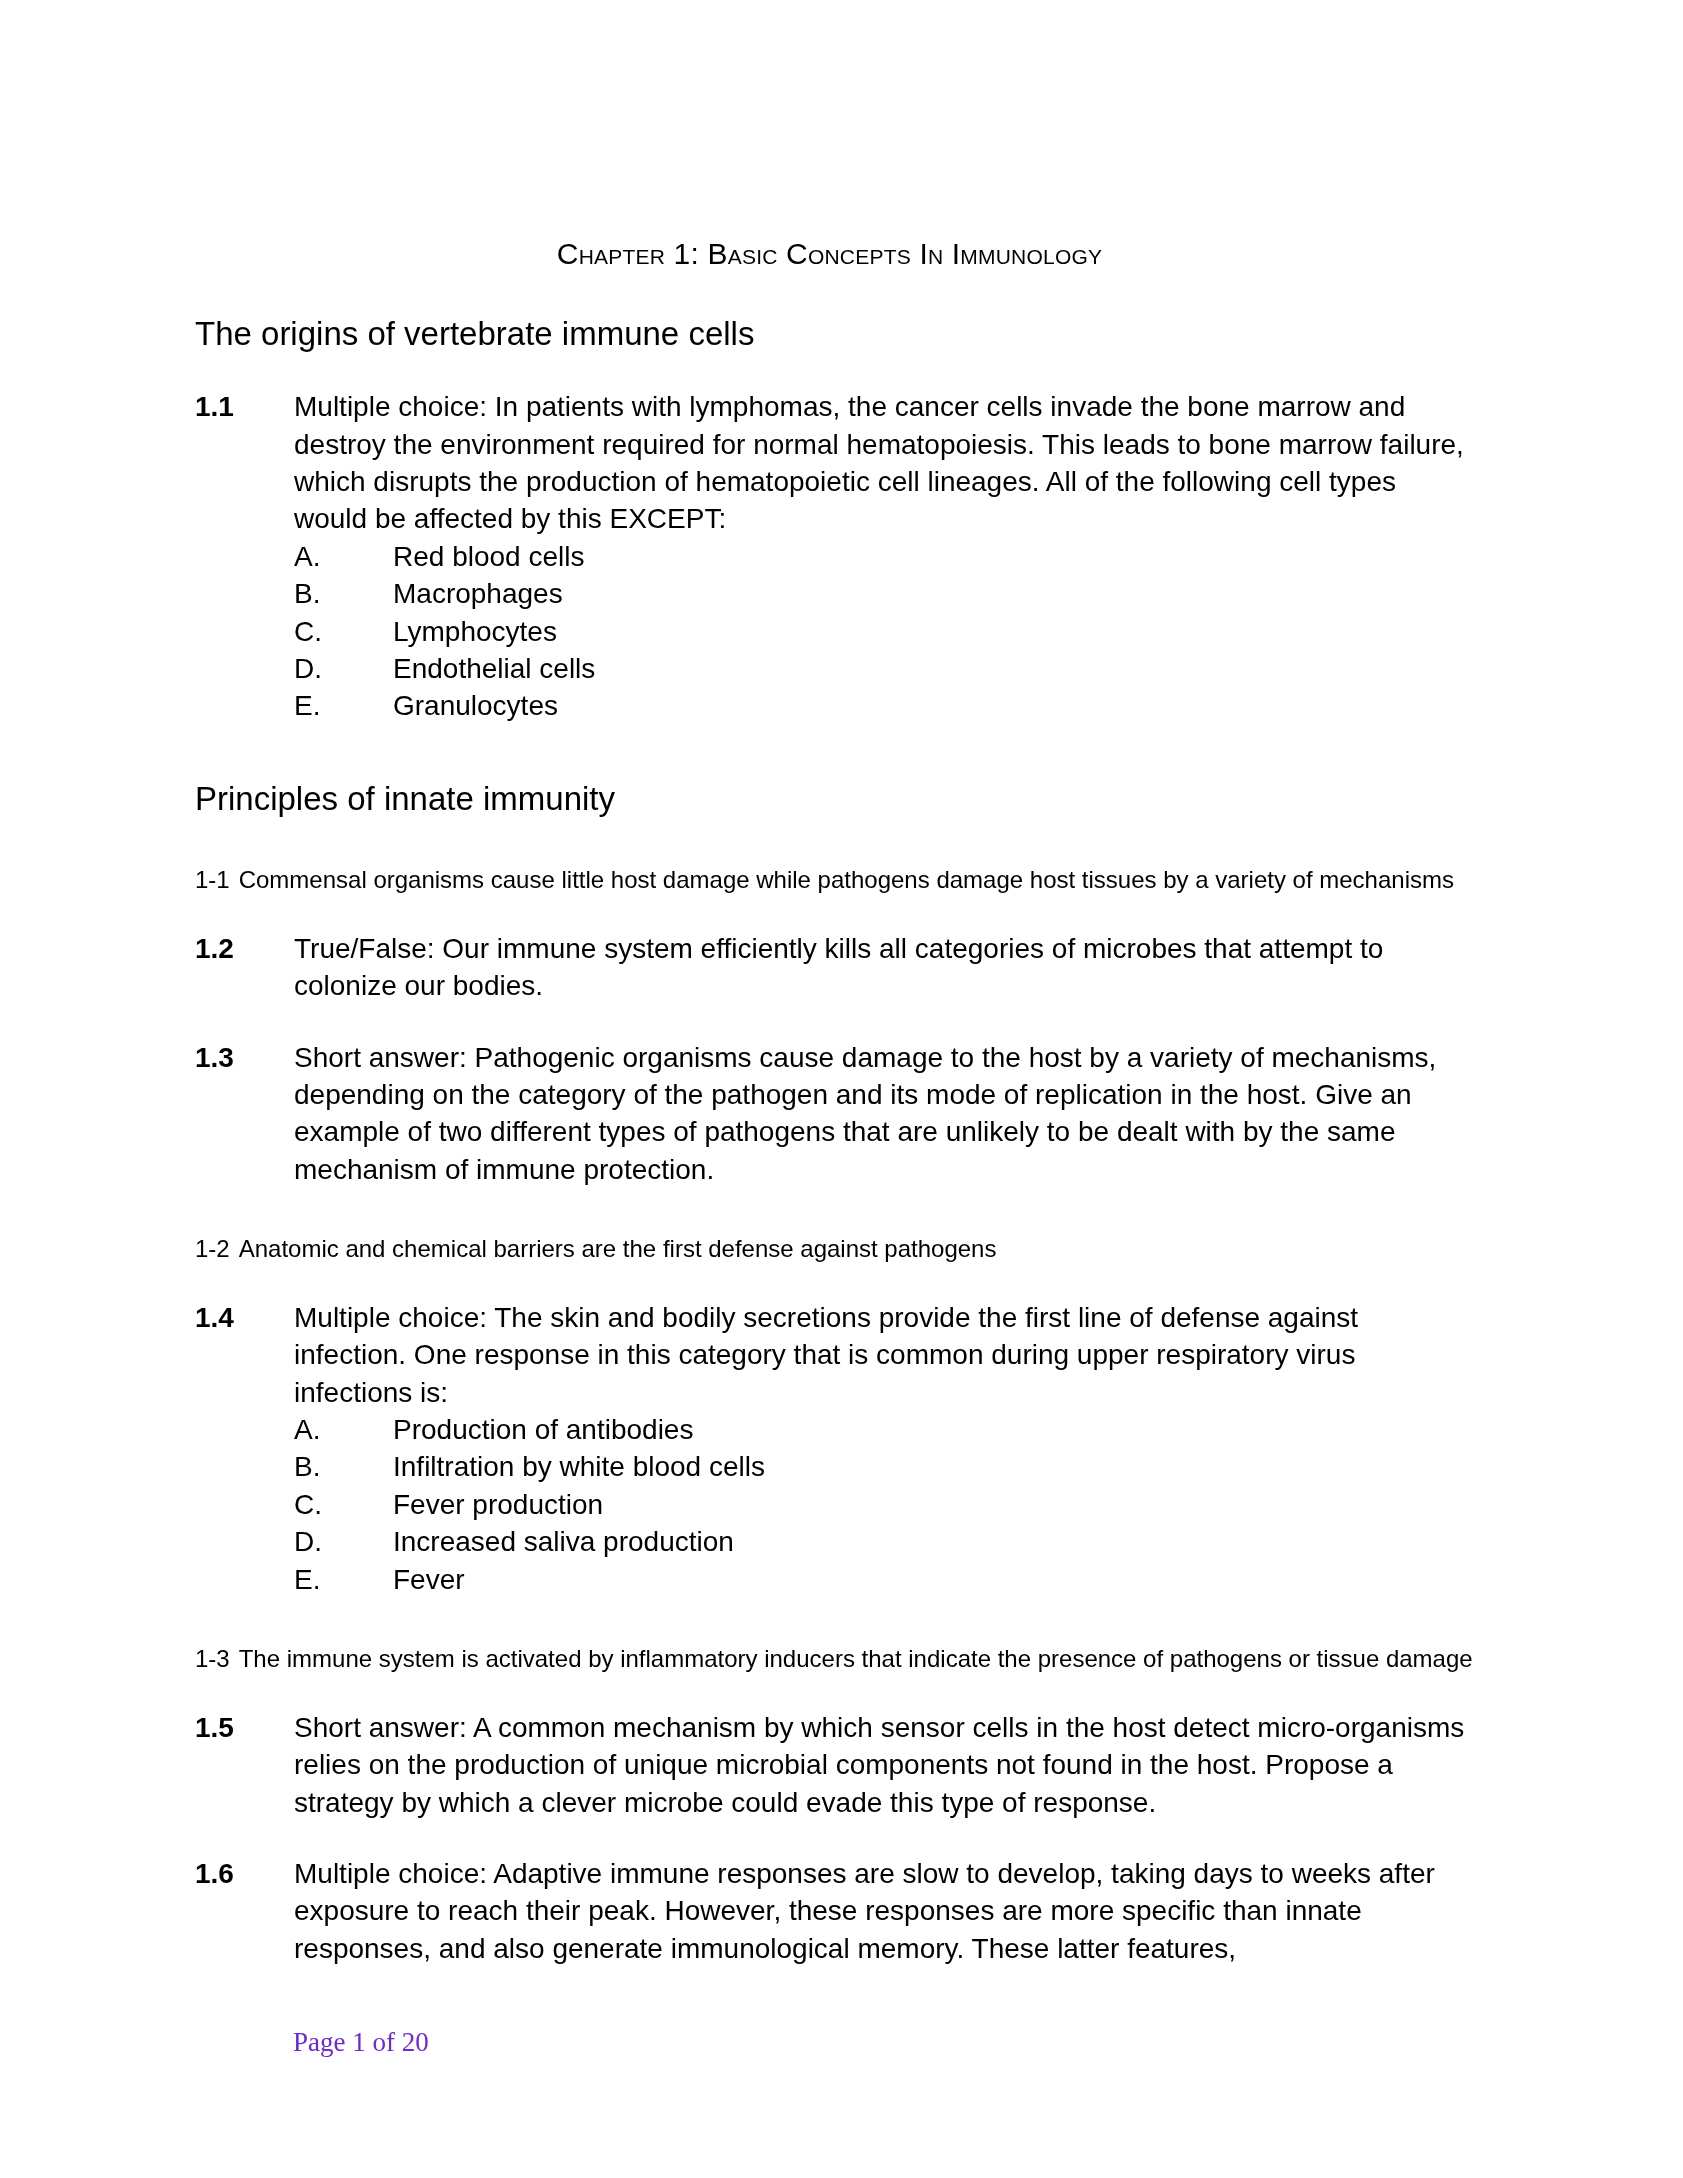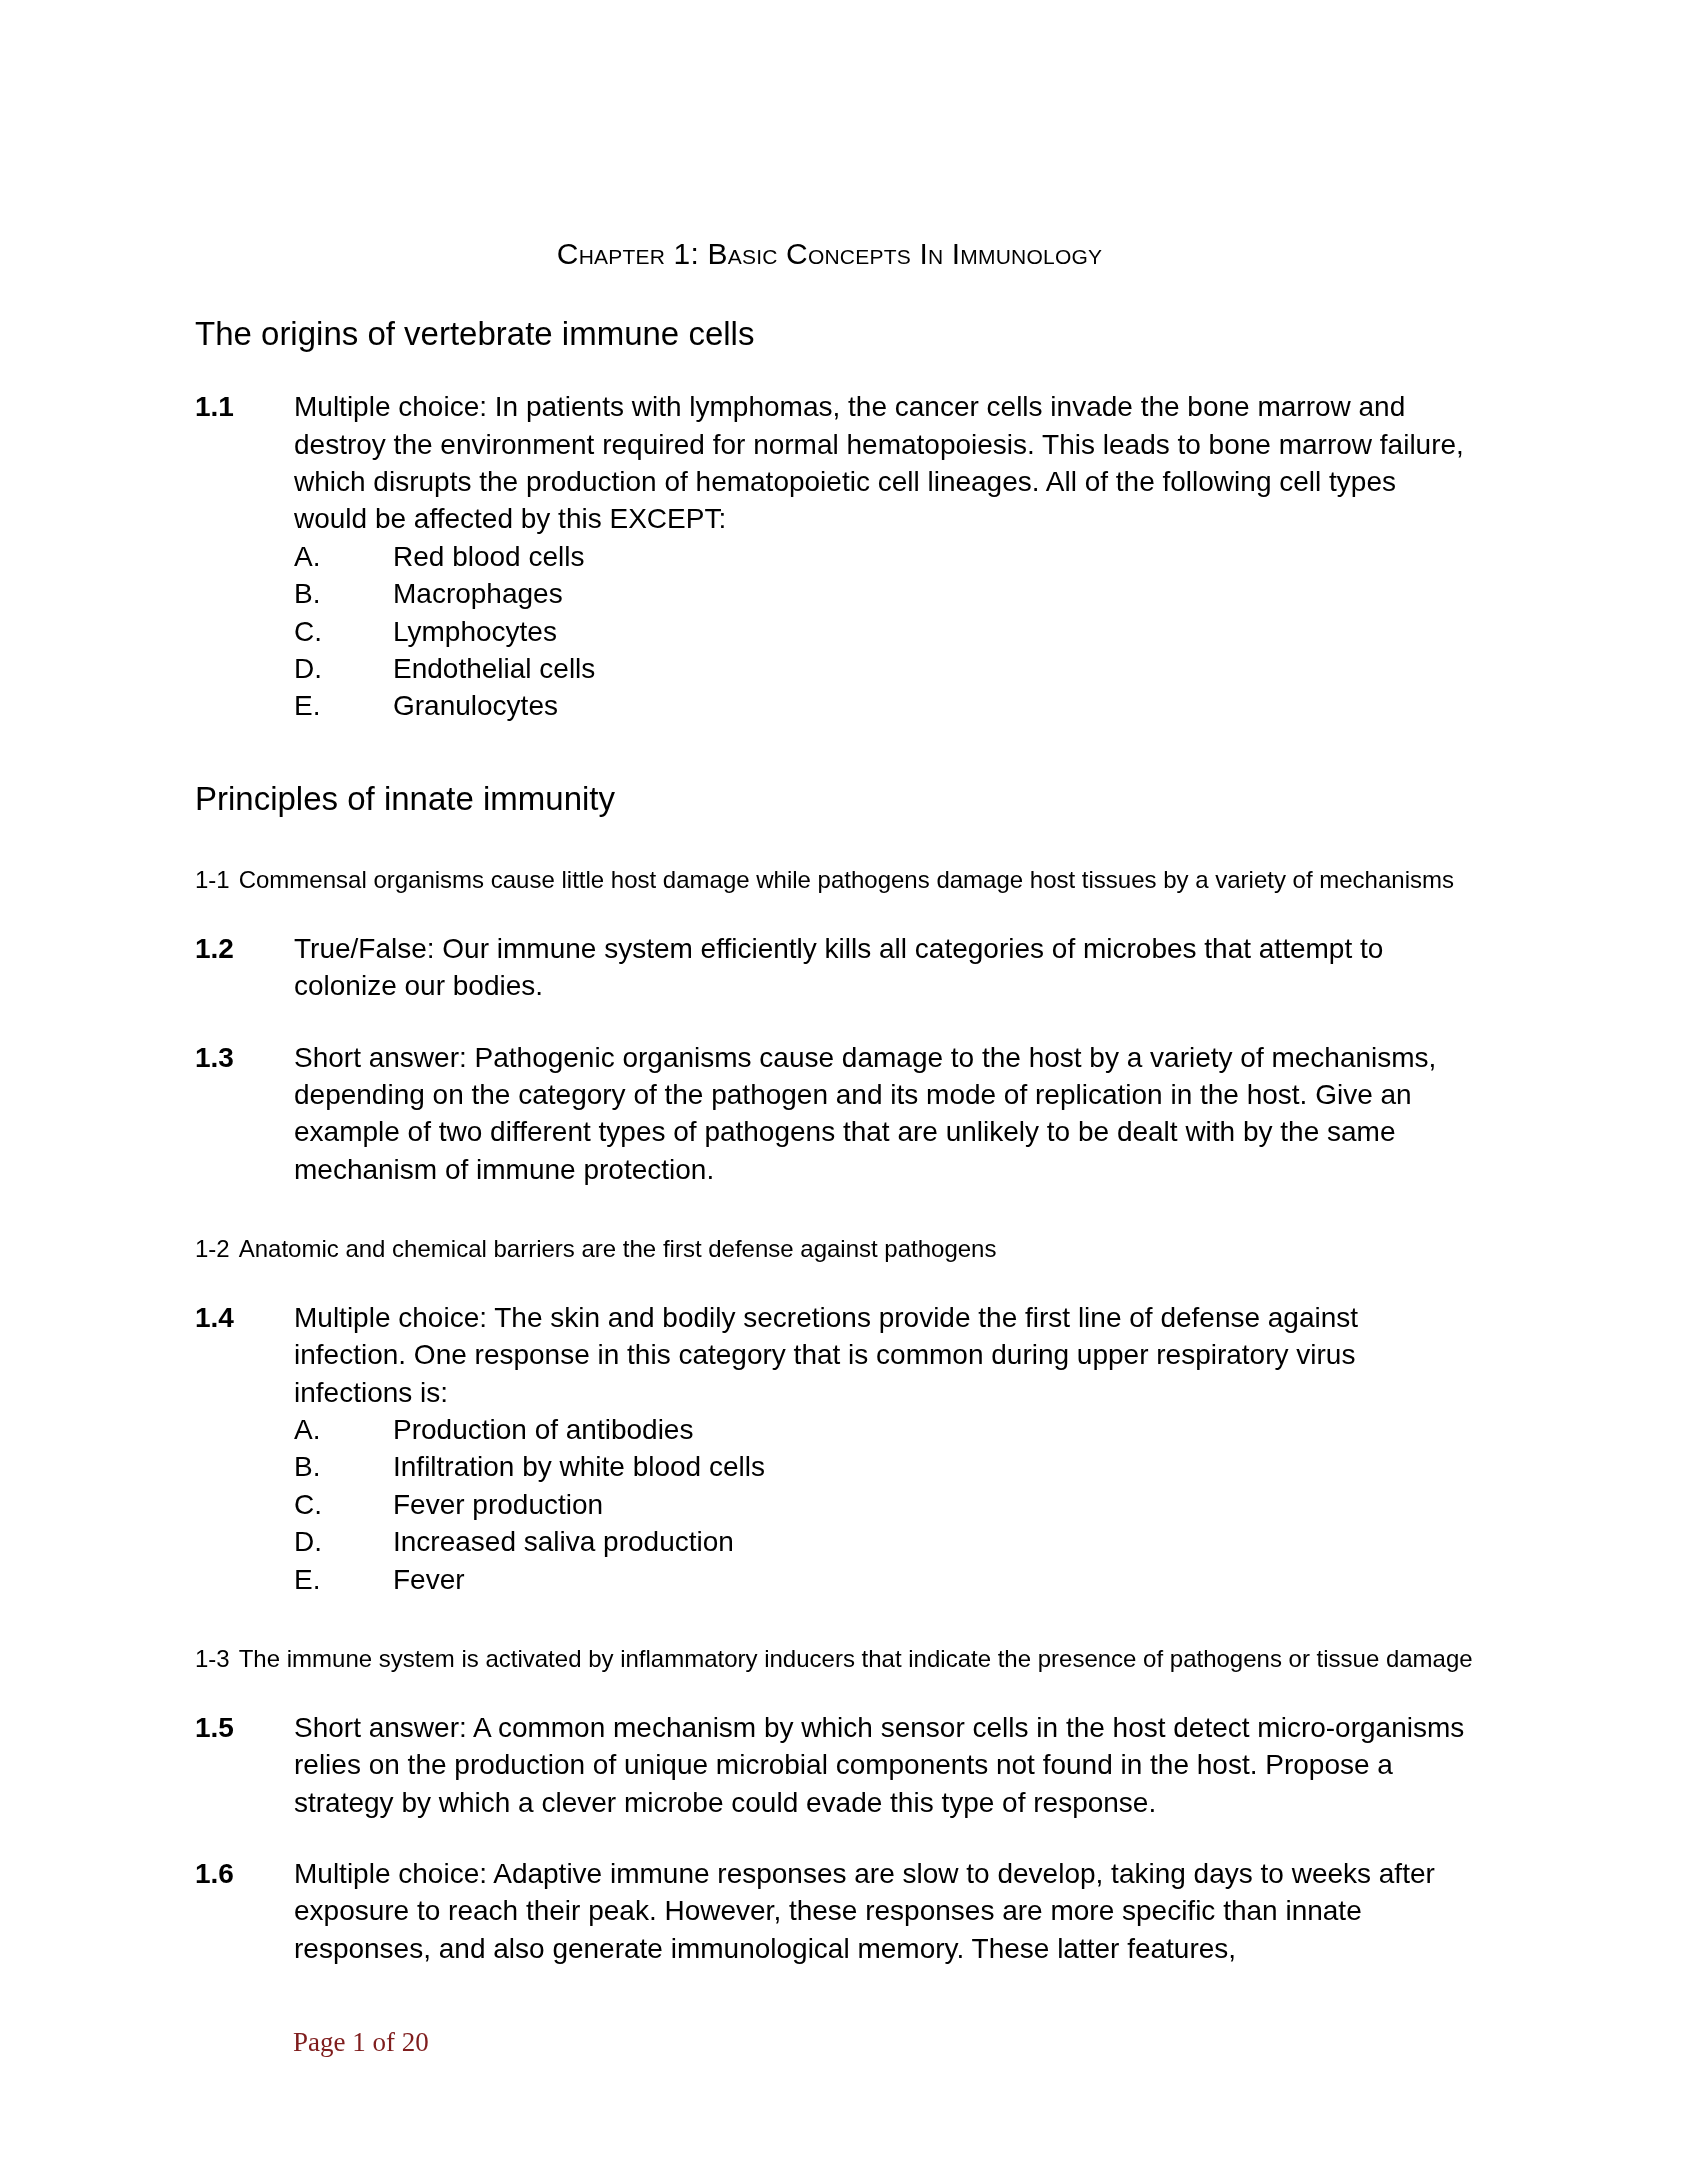--- a/index.html
+++ b/index.html
@@ -97,21 +97,21 @@
   .gap-sub  { margin-top: 45px; }
 
   
   .footer {
     position: absolute;
     left: 293px;
     top: 2026px;
     font-family: "Liberation Serif", serif;
     font-size: 27px;
     line-height: 1.2;
-    color: #7f1d1d;
+    color: #6d28d9;
   }
 </style>
 </head>
 <body>
 
 <div class="page">
   <div class="content">
 
     <h1 class="chapter-title">Chapter 1: Basic Concepts In Immunology</h1>
 

